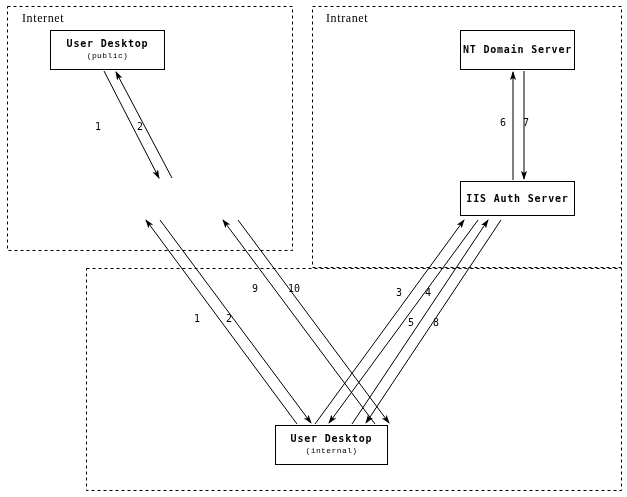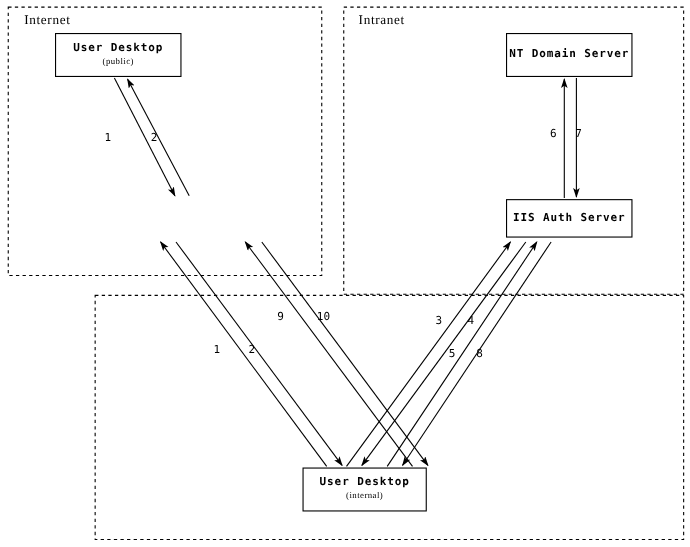--- a/index.html
+++ b/index.html
@@ -43,21 +43,21 @@
   }
   .node-title {
     font-family: "DejaVu Sans Mono", "Liberation Mono", monospace;
     font-size: 10px;
     font-weight: bold;
     letter-spacing: 0.8px;
     white-space: nowrap;
     line-height: 1.2;
   }
   .node-sub {
-    font-family: Liberation Serif, serif;
+    font-family: Liberation Mono, monospace;
     font-size: 8px;
     letter-spacing: 0.4px;
     white-space: nowrap;
     line-height: 1.3;
     margin-top: 1px;
   }
   .edge-label {
     position: absolute;
     font-family: "DejaVu Sans Mono", "Liberation Mono", monospace;
     font-size: 10px;

